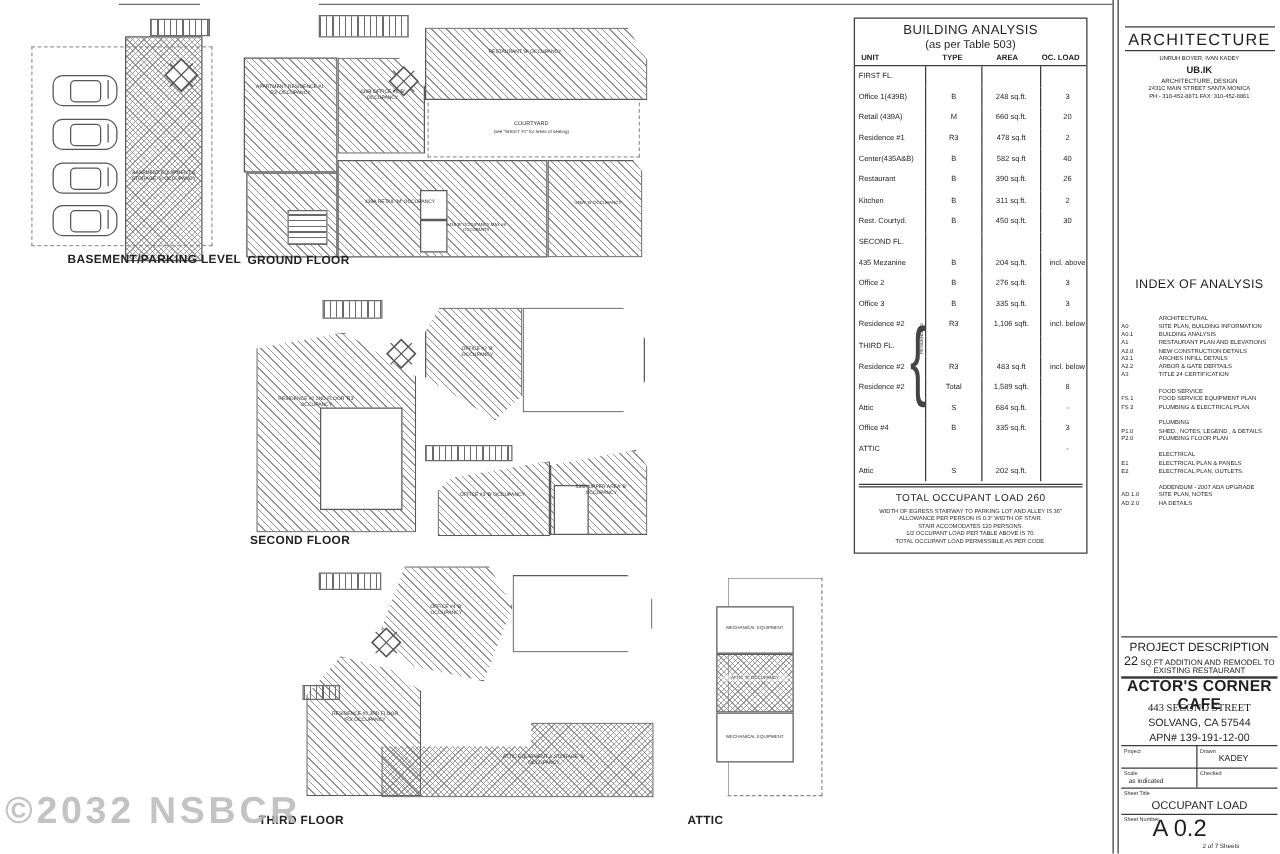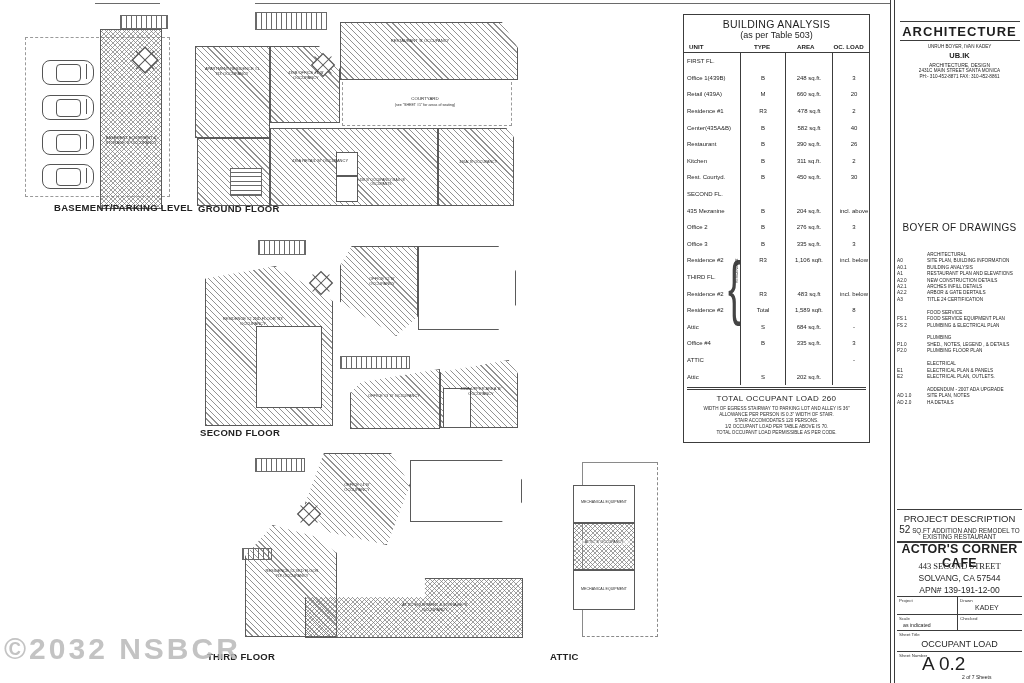--- a/index.html
+++ b/index.html
@@ -308,29 +308,29 @@
     <div>STAIR ACCOMODATES 120 PERSONS.</div>
     <div>1/2 OCCUPANT LOAD PER TABLE ABOVE IS 70.</div>
     <div>TOTAL OCCUPANT LOAD PERMISSIBLE AS PER CODE.</div>
   </div>
 </div>
 
 <div class="vline" style="left:890px;top:0;height:683px;"></div>
 <div class="vline" style="left:894px;top:0;height:683px;"></div>
 
 <div class="tbline" style="left:900px;top:21px;width:120px;"></div>
-<div class="tb-center" style="top:24px;font-size:13px;font-weight:bold;letter-spacing:1px;">ARCHITECTURE</div>
+<div class="tb-center" style="top:24px;font-size:13px;font-weight:normal;letter-spacing:1px;">ARCHITECTURE</div>
 <div class="tbline" style="left:900px;top:40px;width:120px;"></div>
 <div class="tb-center" style="top:44px;font-size:4.6px;">UNRUH BOYER, IVAN KADEY</div>
 <div class="tb-center" style="top:51px;font-size:7.5px;font-weight:bold;">UB.IK</div>
 <div class="tb-center" style="top:62px;font-size:5px;">ARCHITECTURE,  DESIGN</div>
 <div class="tb-center" style="top:68px;font-size:4.6px;">2431C MAIN STREET SANTA MONICA</div>
 <div class="tb-center" style="top:73.5px;font-size:4.6px;">PH:- 310-452-8871   FAX: 310-452-8861</div>
 
-<div class="tb-center" style="top:222px;font-size:10px;letter-spacing:.3px;">BOYER OF DRAWINGS</div>
+<div class="tb-center" style="top:222px;font-size:10px;letter-spacing:.3px;">INDEX OF ANALYSIS</div>
 <div class="abs" id="index-list" style="left:897px;top:252px;width:125px;">
     <div class="idx-row">
       <span class="code"></span>
       <span class="desc">ARCHITECTURAL</span>
     </div>
     <div class="idx-row">
       <span class="code">A0</span>
       <span class="desc">SITE PLAN, BUILDING INFORMATION</span>
     </div>
     <div class="idx-row">
@@ -403,21 +403,21 @@
     </div>
     <div class="idx-row">
       <span class="code">AD 2.0</span>
       <span class="desc">HA DETAILS</span>
     </div>
   </div>
 
 <div class="tbline" style="left:897px;top:509px;width:125px;"></div>
 <div class="tb-center" style="top:513px;font-size:9.5px;">PROJECT DESCRIPTION</div>
 <div class="tb-center" style="top:524px;font-size:6.3px;">
-  <span style="font-size:10px;">52</span>
+  <span style="font-size:10px;">22</span>
   <span>SQ.FT ADDITION AND REMODEL TO</span>
 </div>
 <div class="tb-center" style="top:533px;font-size:6.3px;">EXISTING RESTAURANT</div>
 <div class="tbline" style="left:897px;top:541px;width:125px;height:1.6px;"></div>
 <div class="tb-center" style="top:542px;font-size:12.5px;font-weight:bold;letter-spacing:.2px;">ACTOR'S CORNER CAFE</div>
 <div class="tb-center" style="top:561px;font-size:8.5px;font-family:Liberation Serif, serif;">443 SECOND STREET</div>
 <div class="tb-center" style="top:573px;font-size:8.5px;">SOLVANG, CA 57544</div>
 <div class="tb-center" style="top:585px;font-size:8.5px;">APN# 139-191-12-00</div>
 
 <div class="tbline" style="left:897px;top:596px;width:125px;"></div>

